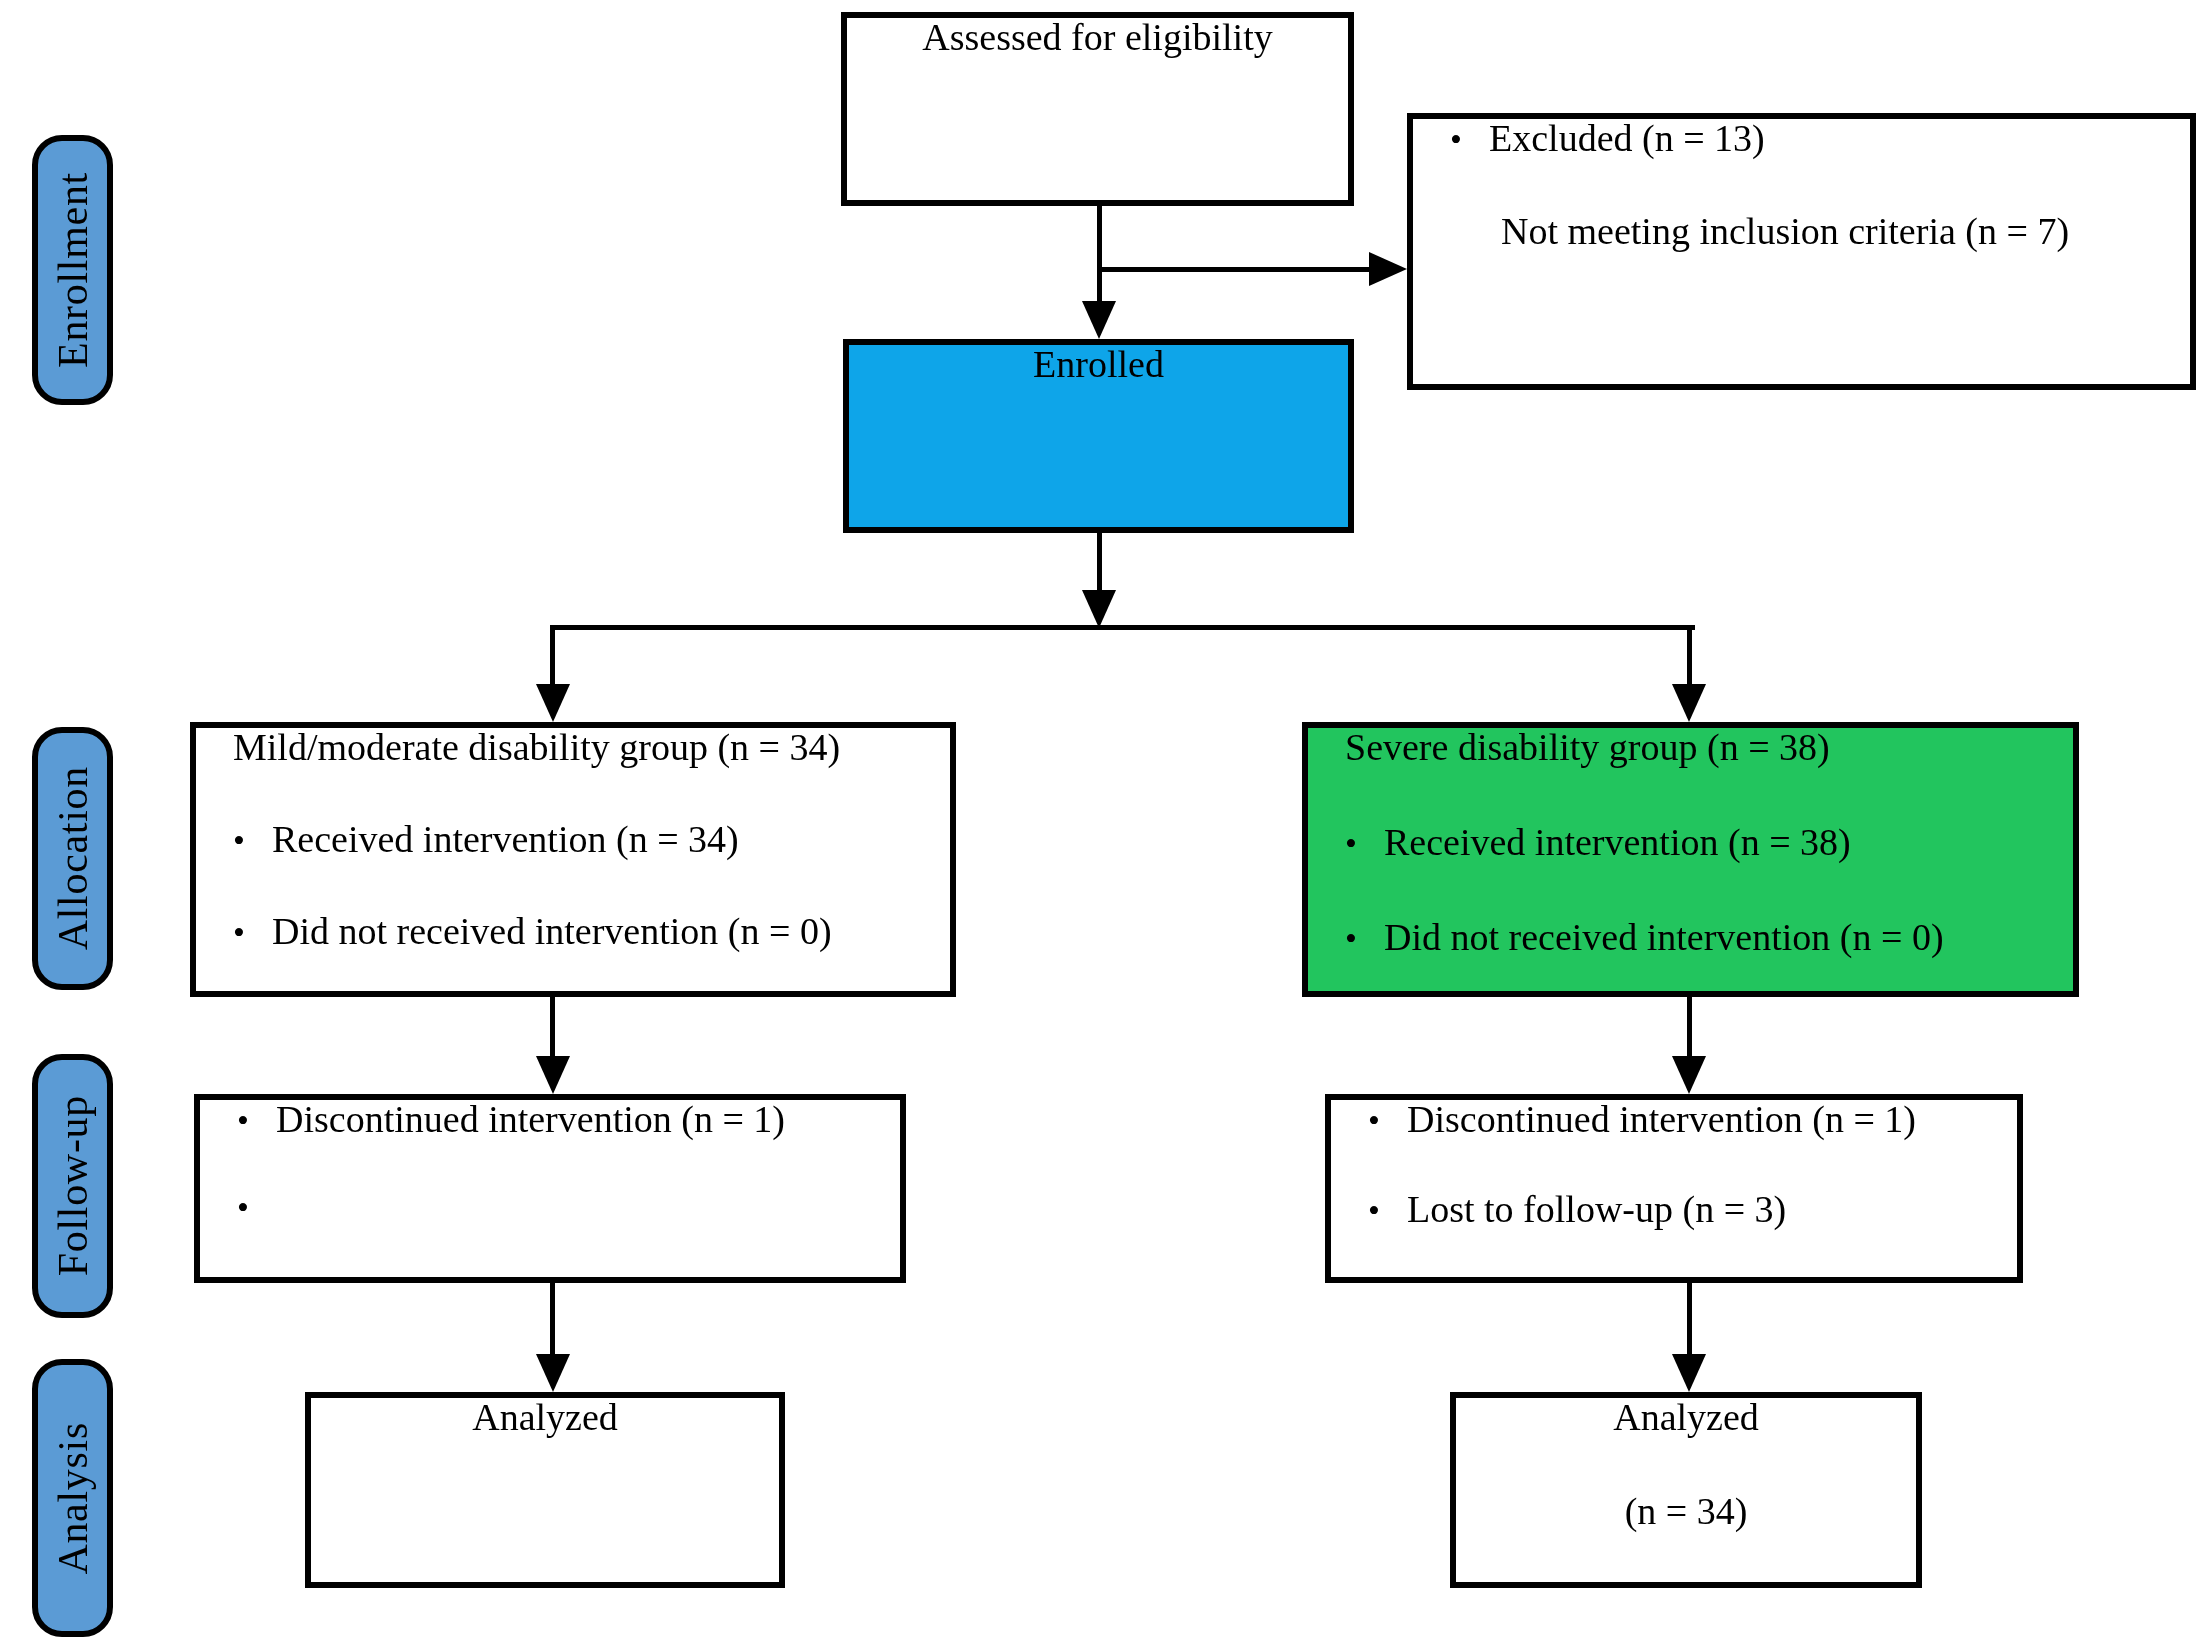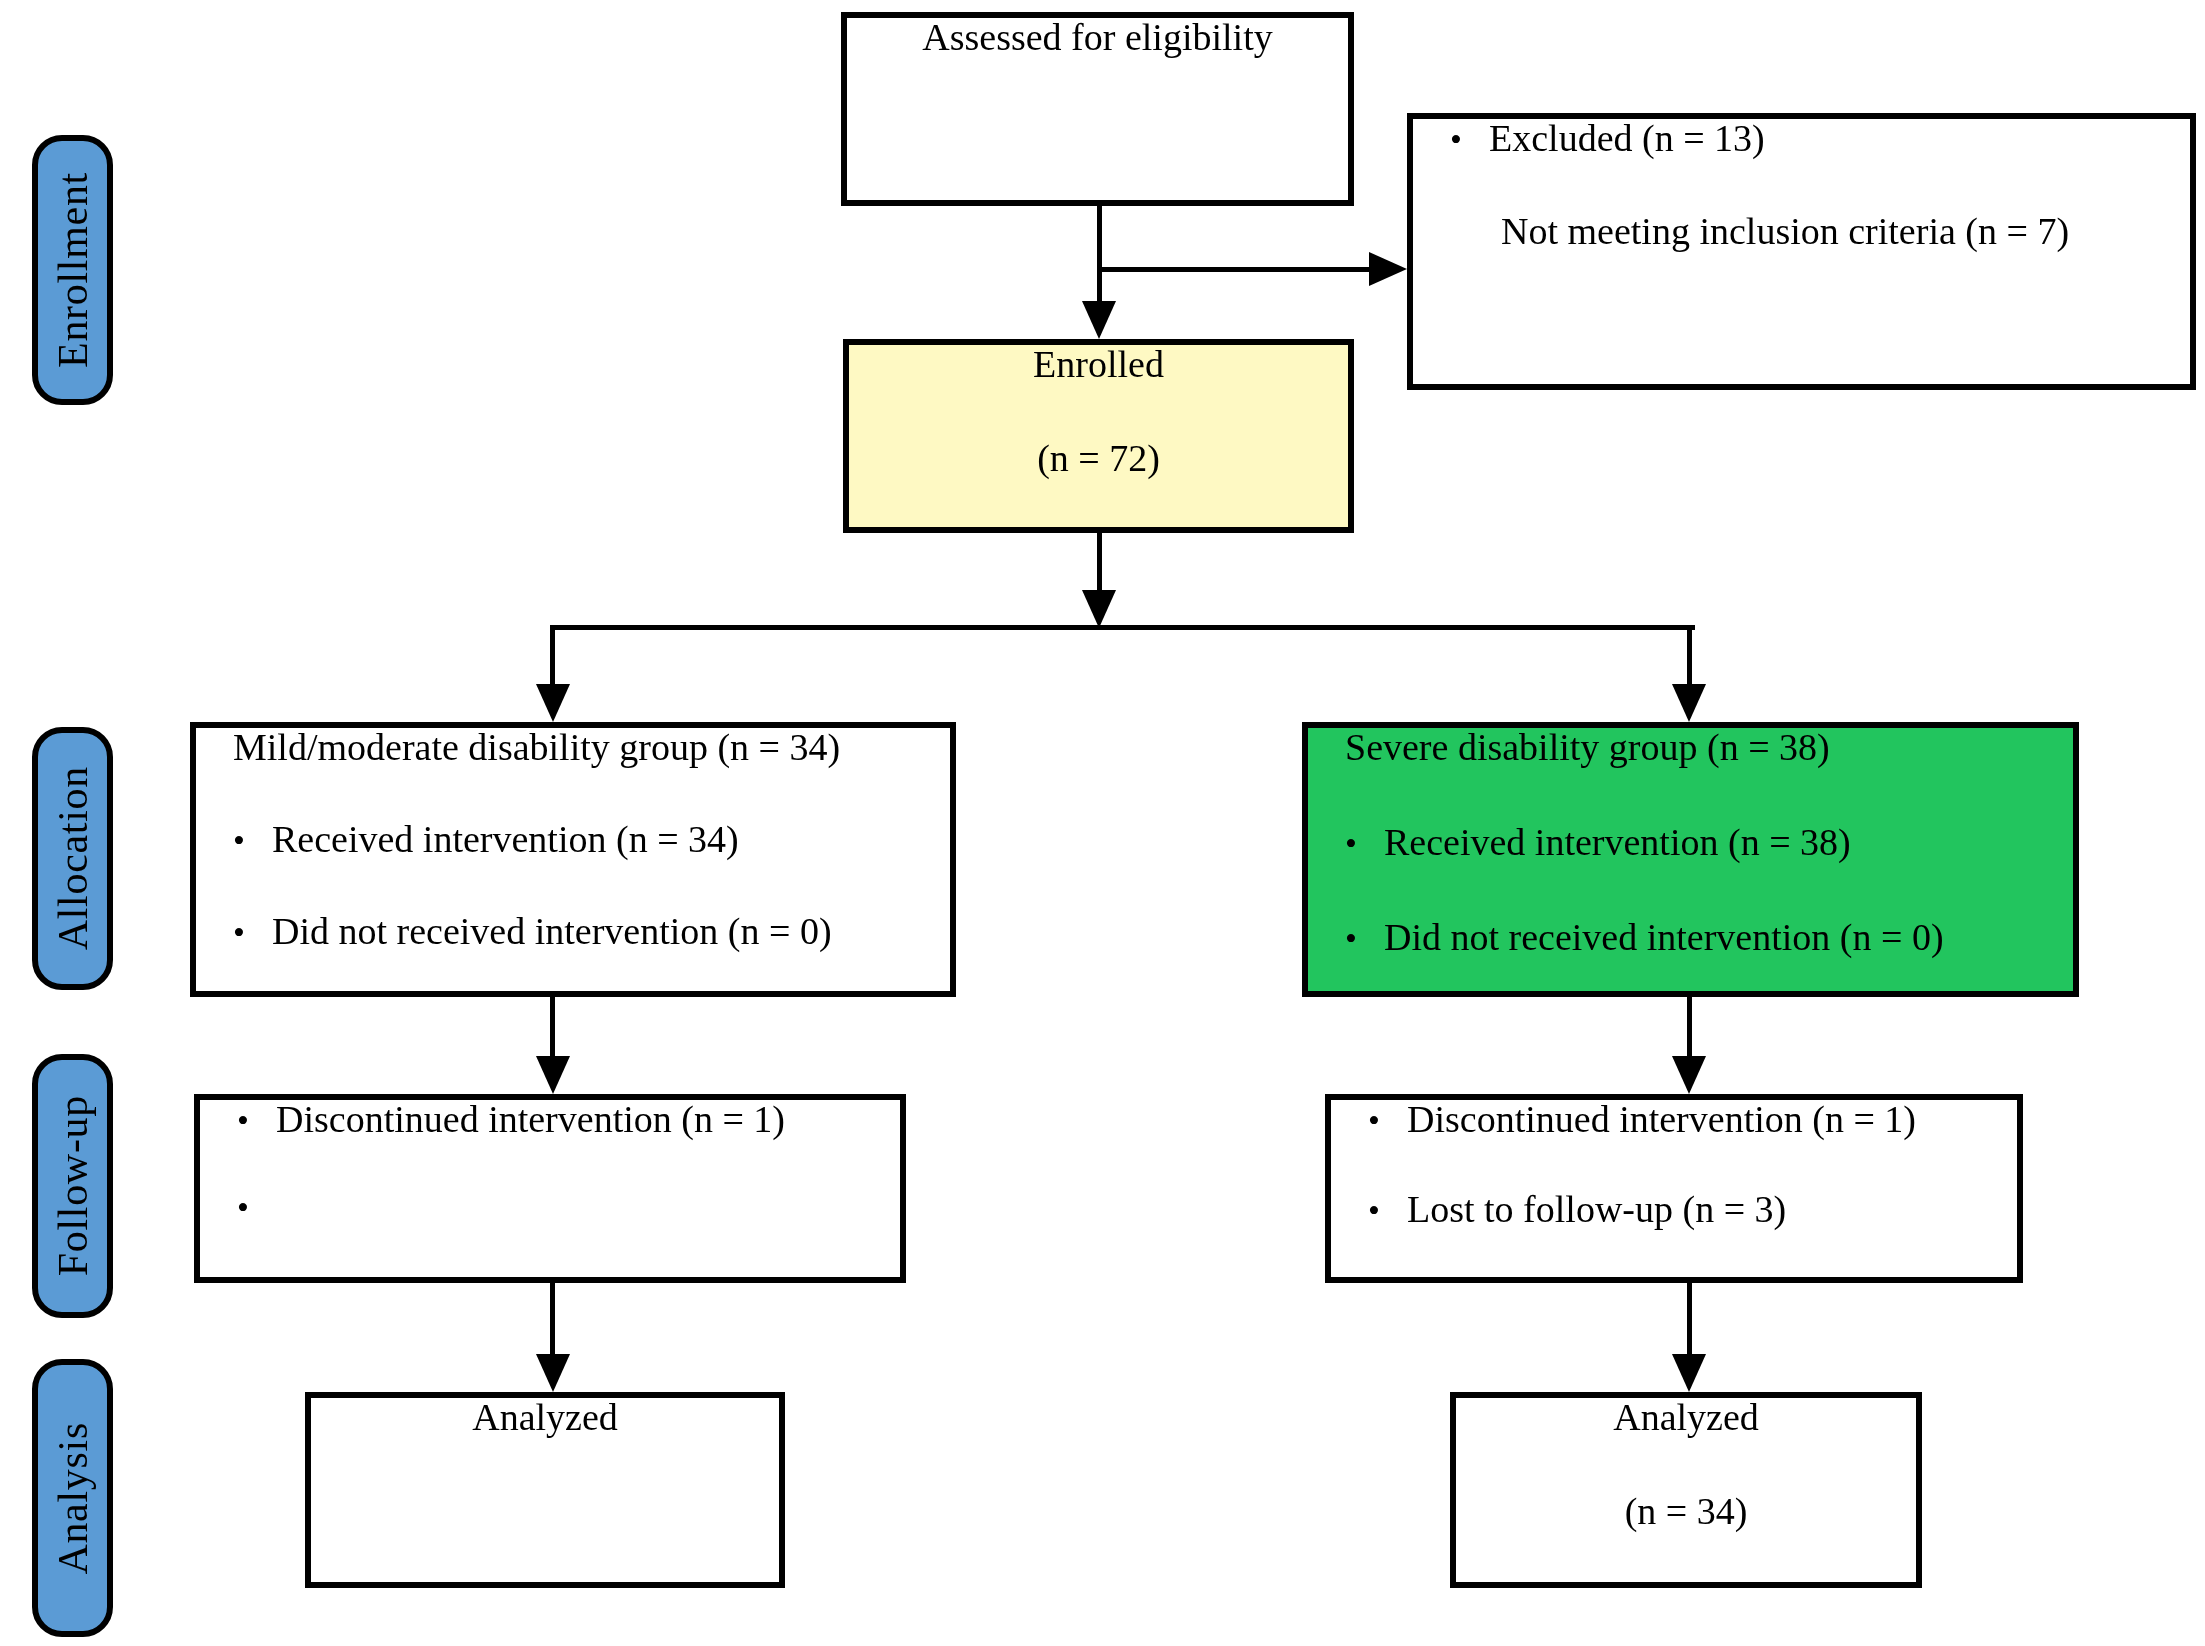--- a/index.html
+++ b/index.html
@@ -105,23 +105,22 @@
   </div>
 
   <div class="box listbox" id="box-excluded" style="background: rgb(255, 255, 255);">
     <div class="line brow">
       <span class="bullet">•</span>
       <span>Excluded (n = 13)</span>
     </div>
     <div class="line indent">Not meeting inclusion criteria (n = 7)</div>
   </div>
 
-  <div class="box centered" id="box-enrolled" style="background: #fef9c3;">
+  <div class="box centered" id="box-enrolled" style="background: #0ea5e9;">
     <div class="line">Enrolled</div>
-    <div class="line">(n = 72)</div>
   </div>
 
   <div class="box listbox" id="box-alloc-left" style="background: rgb(255, 255, 255);">
     <div class="line">Mild/moderate disability group (n = 34)</div>
     <div class="line brow">
       <span class="bullet">•</span>
       <span>Received intervention (n = 34)</span>
     </div>
     <div class="line brow">
       <span class="bullet">•</span>

